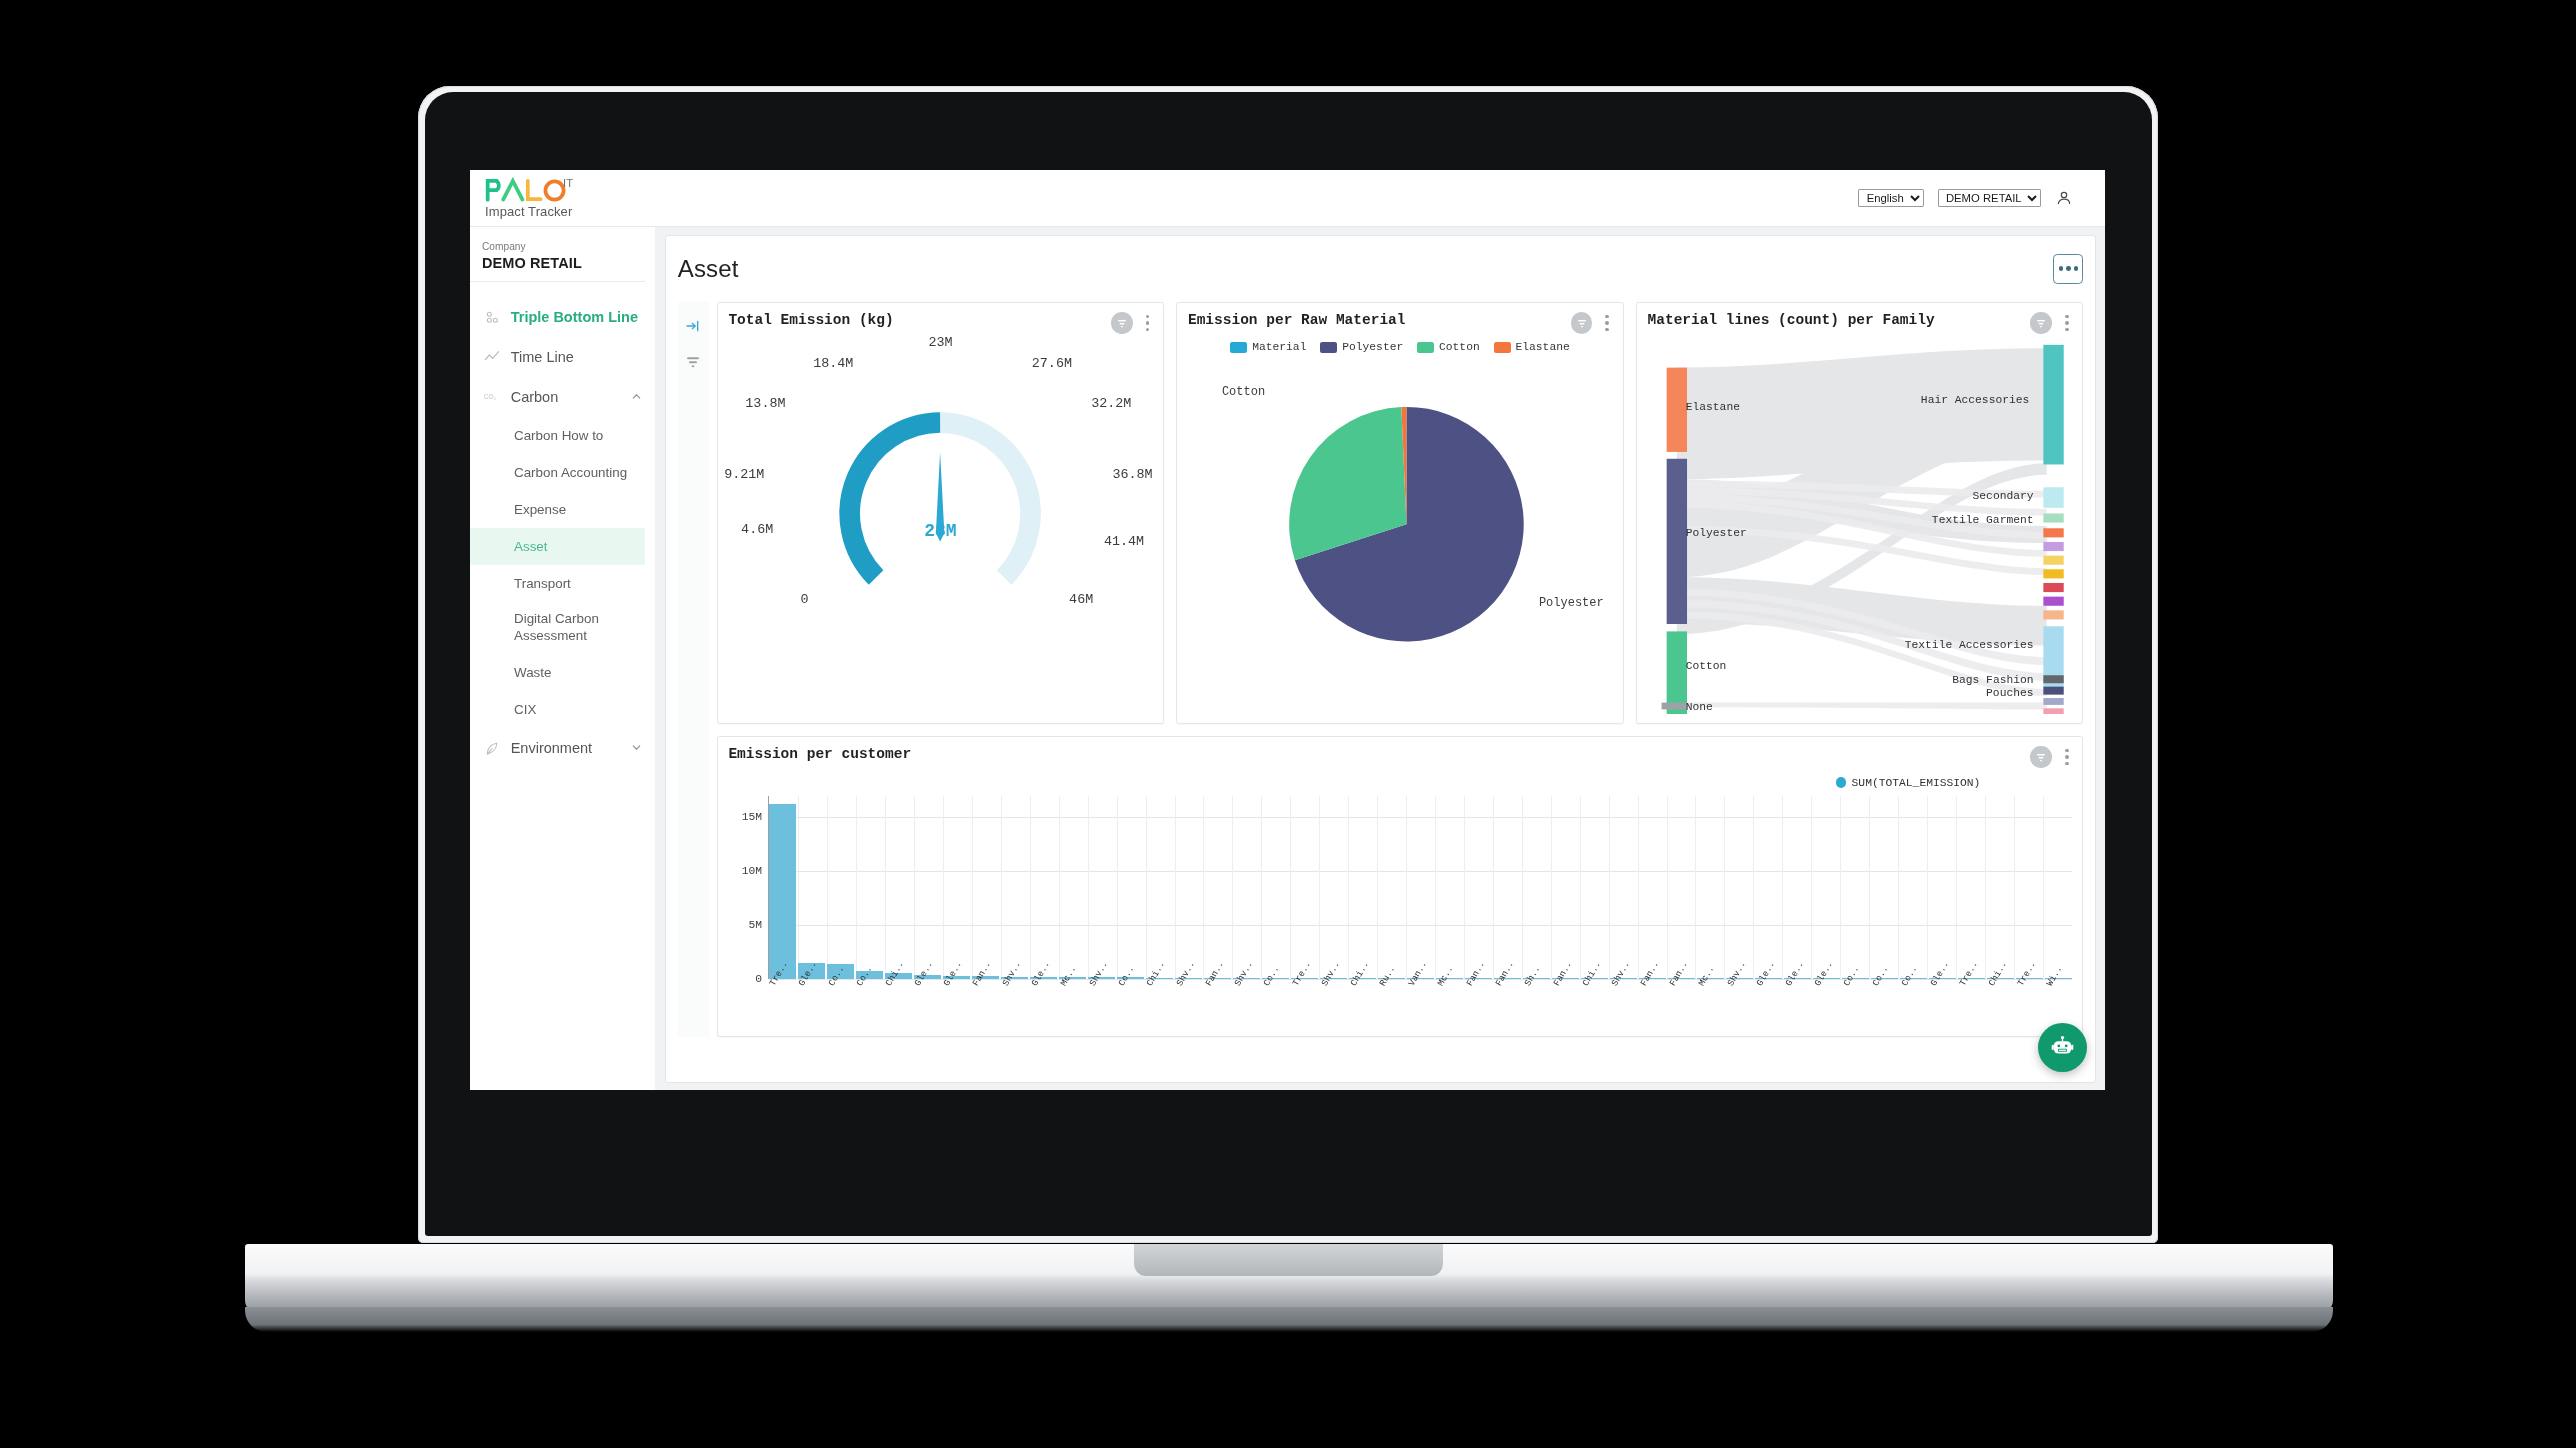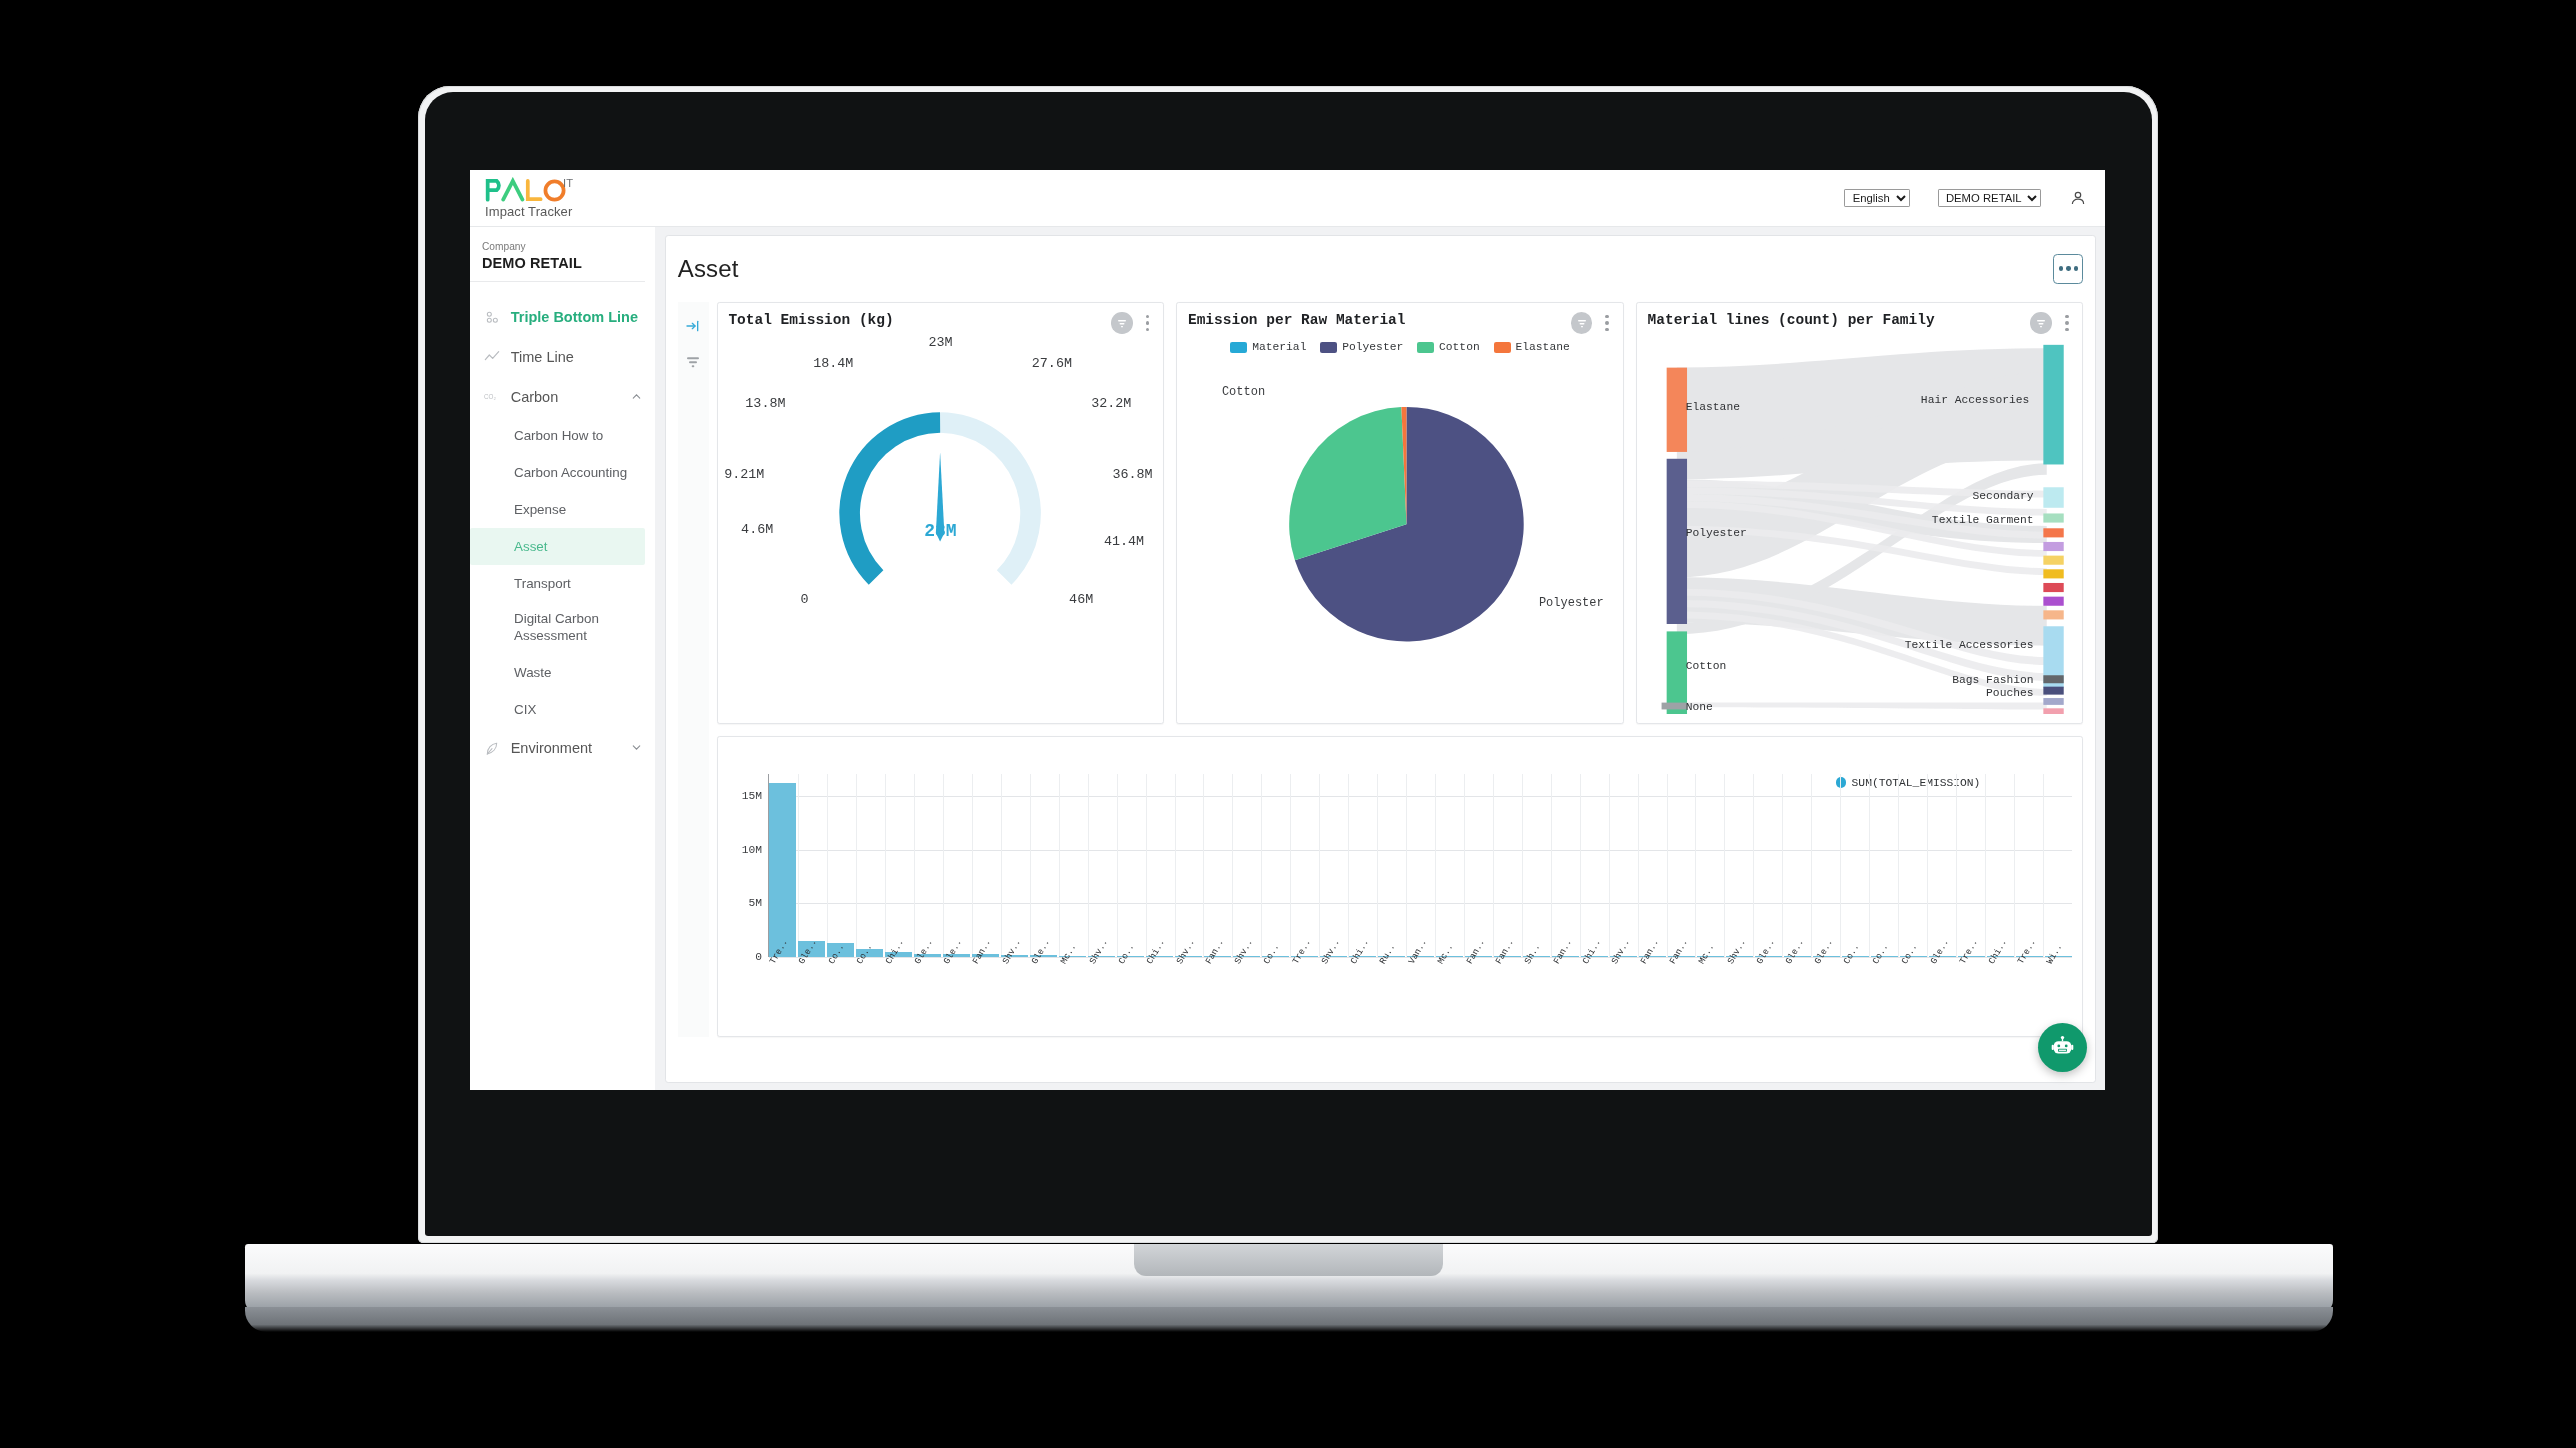--- a/index.html
+++ b/index.html
@@ -52,21 +52,21 @@
 
   
   .app-header {
     position: absolute; left: 0; top: 0; width: 1635px; height: 57px;
     background: #fff; border-bottom: 0.5px solid #e6e8ea;
     display: flex; align-items: center; justify-content: space-between;
   }
   .brand { padding-left: 15px; display:flex; flex-direction:column; gap:1.1px; }
   .brand-logo { display: flex; align-items: flex-start; height: 25px; }
   .brand-sub { font-size: 13px; color: #595959; letter-spacing: 0.1px; }
-  .header-right { display:flex; align-items:center; gap: 28px; padding-right: 18px; margin-left: 12px; }
+  .header-right { display:flex; align-items:center; gap: 14px; padding-right: 32px; margin-left: 12px; }
   .hsel {
     font-family: "Liberation Sans", sans-serif;
     font-size: 11.3px; color: #1b1b1b; background: #fff;
     border: 0.5px solid #9a9a9a; border-radius: 1.1px;
     height: 18px; padding: 0 2.1px 0 3.2px;
   }
   .user-ico { width: 18px; height: 18px; color:#4b4b4b; }
 
   
   .body-row { position:absolute; left:0; top:57px; width:1635px; height:863px; display:flex; background:#f1f2f4; }
@@ -477,20 +477,37 @@
                     <div class="sk-lab" style="right:9%;top:176px;text-align:right">Textile Garment</div>
                     <div class="sk-lab" style="right:9%;top:301px;text-align:right">Textile Accessories</div>
                     <div class="sk-lab" style="right:9%;top:336px;text-align:right">Bags Fashion</div>
                     <div class="sk-lab" style="right:9%;top:349px;text-align:right">Pouches</div>
                   </div>
                 </div>
               </div>
 
               <div class="row2">
                 <div class="card card-wide">
+                  <div class="card-head">
+                    <div class="card-title">Emission per customer</div>
+                    <div class="card-actions">
+                      <span class="filter-ico">
+                        <svg width="12" height="12" viewBox="0 0 24 24" fill="#ffffff">
+                            <rect x="4" y="6" width="16" height="3" rx="1.5"></rect>
+                            <rect x="7" y="12" width="10" height="3" rx="1.5"></rect>
+                            <rect x="10" y="18" width="4" height="2.5" rx="1.2"></rect>
+                          </svg>
+                      </span>
+                      <span class="kebab">
+                          <i></i>
+                          <i></i>
+                          <i></i>
+                        </span>
+                    </div>
+                  </div>
 
                   <div class="bar-legend">
                     <span class="dot"></span>
                     <span>SUM(TOTAL_EMISSION)</span>
                   </div>
 
                   <div class="bar-wrap">
                     <div class="yaxis">
                       <span class="ytick" style="top:100%">0</span>
                       <span class="ytick" style="top:70.6%">5M</span>

